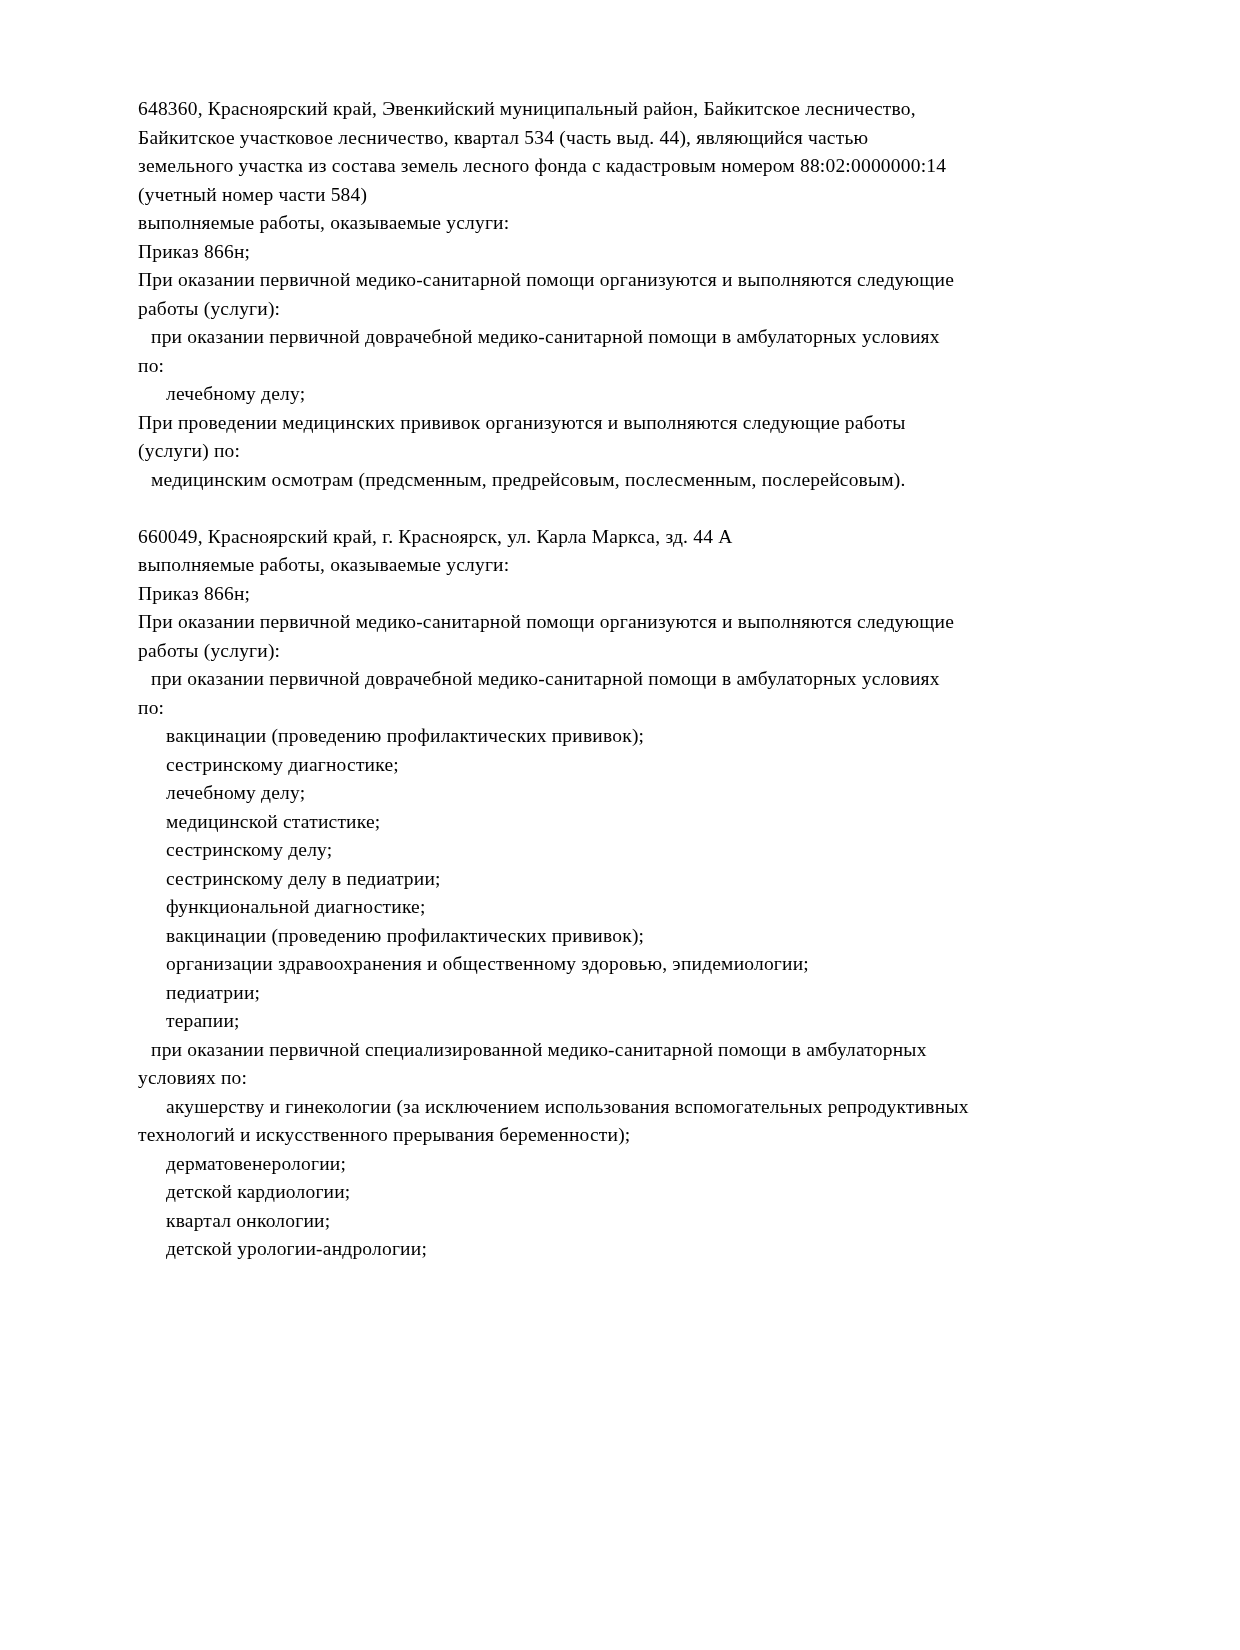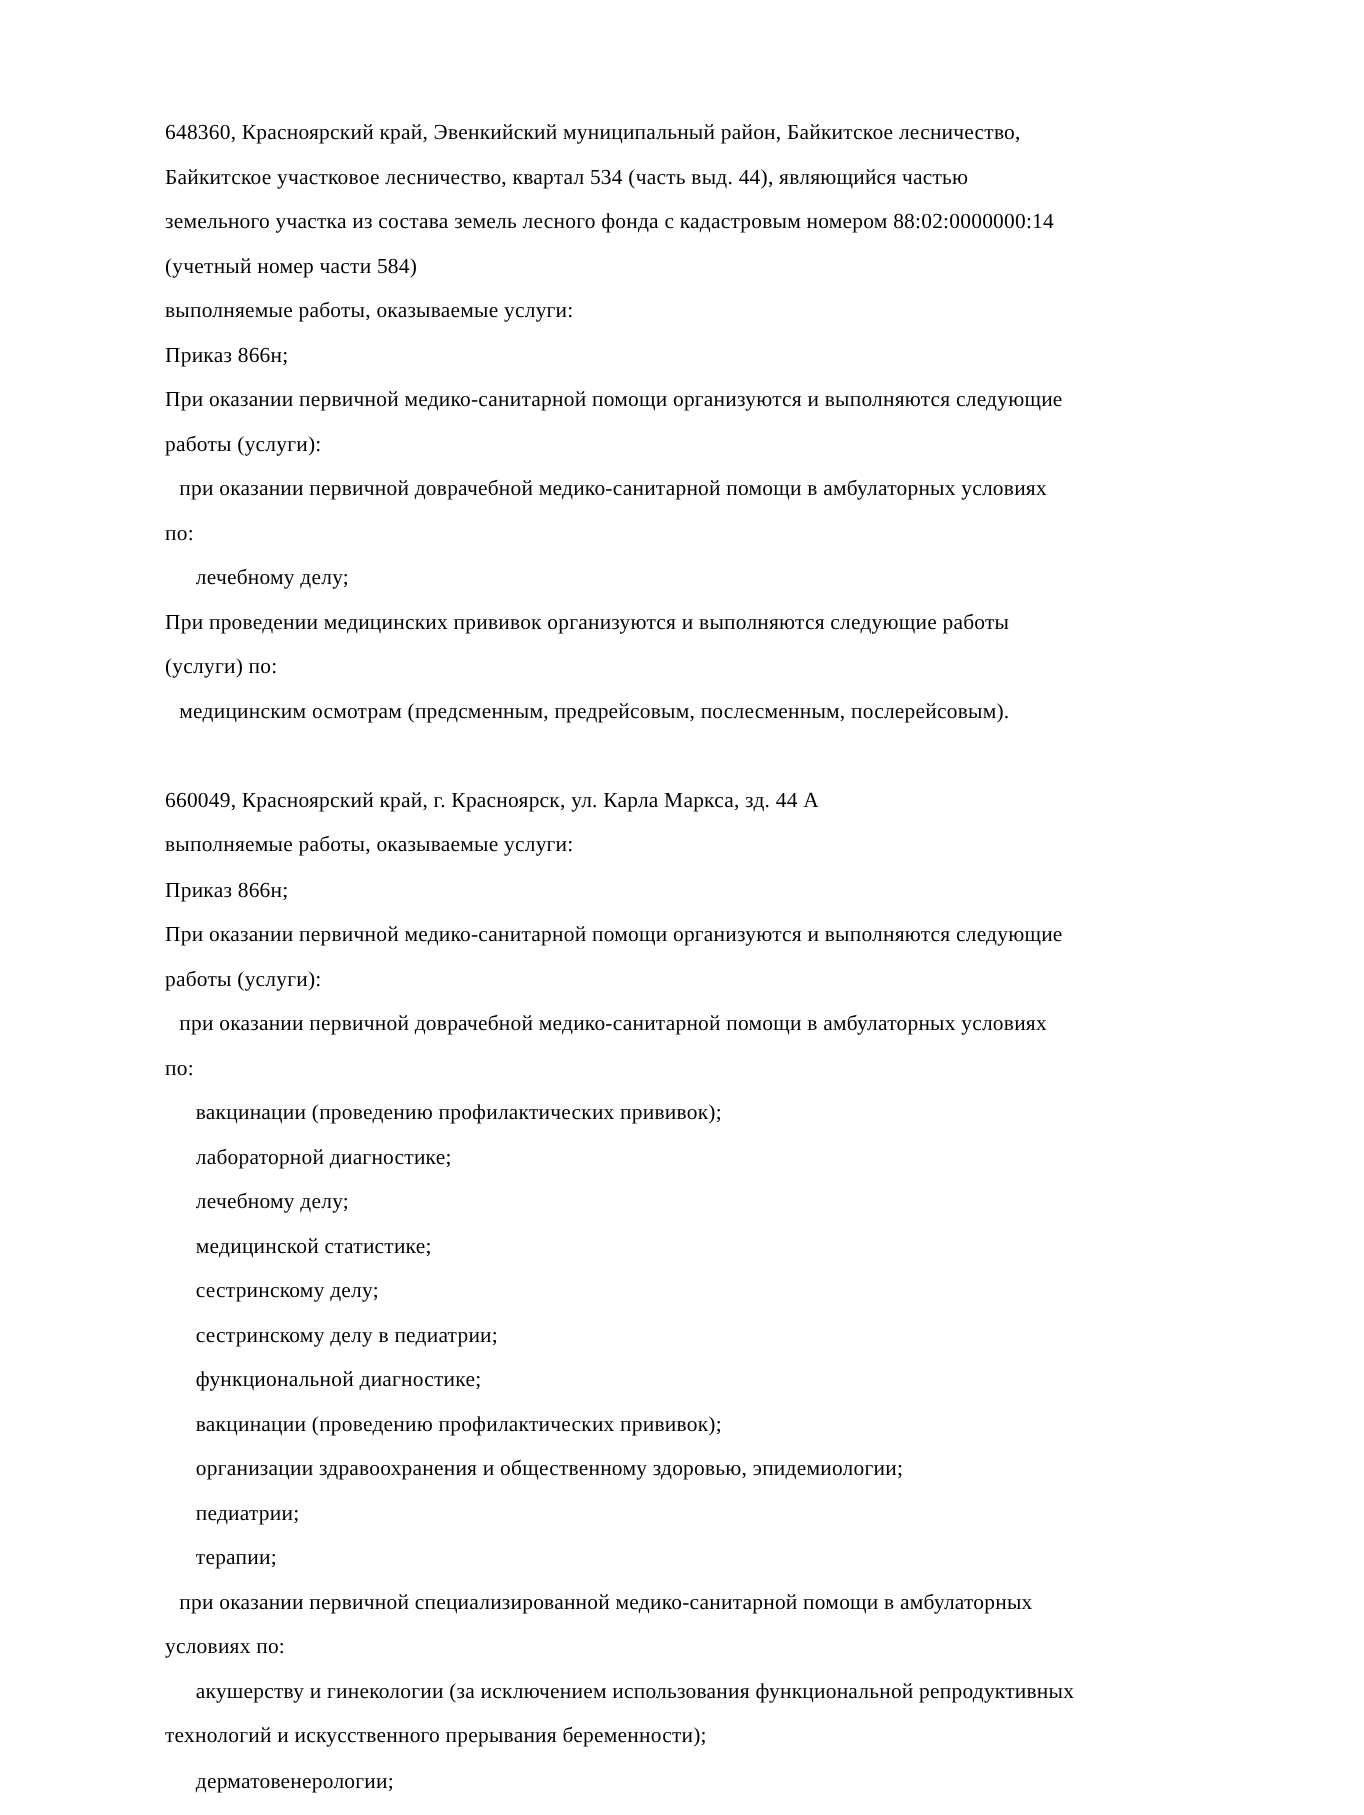--- a/index.html
+++ b/index.html
@@ -14,21 +14,21 @@
     box-sizing: border-box;
     background: #ffffff;
     padding: 95px 90px 0 138px;
     font-family: "Liberation Serif", serif;
     font-size: 19.5px;
     line-height: 28.5px;
     color: #000000;
     overflow: hidden;
   }
   .doc-section p.line {
-    margin: 12px;
+    margin: 0;
     padding: 0;
     white-space: nowrap;
     letter-spacing: 0.2px;
   }
   .doc-section p.line.indent-1 { padding-left: 13px; }
   .doc-section p.line.indent-2 { padding-left: 28px; }
   .blank-line {
     height: 28.5px;
   }
 </style>
@@ -55,32 +55,32 @@
   <div class="blank-line"></div>
   <section class="doc-section">
       <p class="line indent-0">660049, Красноярский край, г. Красноярск, ул. Карла Маркса, зд. 44 А</p>
       <p class="line indent-0">выполняемые работы, оказываемые услуги:</p>
       <p class="line indent-0">Приказ 866н;</p>
       <p class="line indent-0">При оказании первичной медико-санитарной помощи организуются и выполняются следующие</p>
       <p class="line indent-0">работы (услуги):</p>
       <p class="line indent-1">при оказании первичной доврачебной медико-санитарной помощи в амбулаторных условиях</p>
       <p class="line indent-0">по:</p>
       <p class="line indent-2">вакцинации (проведению профилактических прививок);</p>
-      <p class="line indent-2">лабораторной диагностике;</p>
+      <p class="line indent-2">сестринскому диагностике;</p>
       <p class="line indent-2">лечебному делу;</p>
       <p class="line indent-2">медицинской статистике;</p>
       <p class="line indent-2">сестринскому делу;</p>
       <p class="line indent-2">сестринскому делу в педиатрии;</p>
       <p class="line indent-2">функциональной диагностике;</p>
       <p class="line indent-2">вакцинации (проведению профилактических прививок);</p>
       <p class="line indent-2">организации здравоохранения и общественному здоровью, эпидемиологии;</p>
       <p class="line indent-2">педиатрии;</p>
       <p class="line indent-2">терапии;</p>
       <p class="line indent-1">при оказании первичной специализированной медико-санитарной помощи в амбулаторных</p>
       <p class="line indent-0">условиях по:</p>
-      <p class="line indent-2">акушерству и гинекологии (за исключением использования функциональной репродуктивных</p>
+      <p class="line indent-2">акушерству и гинекологии (за исключением использования вспомогательных репродуктивных</p>
       <p class="line indent-0">технологий и искусственного прерывания беременности);</p>
       <p class="line indent-2">дерматовенерологии;</p>
       <p class="line indent-2">детской кардиологии;</p>
       <p class="line indent-2">квартал онкологии;</p>
       <p class="line indent-2">детской урологии-андрологии;</p>
     </section>
 </div>
 
 </body></html>

